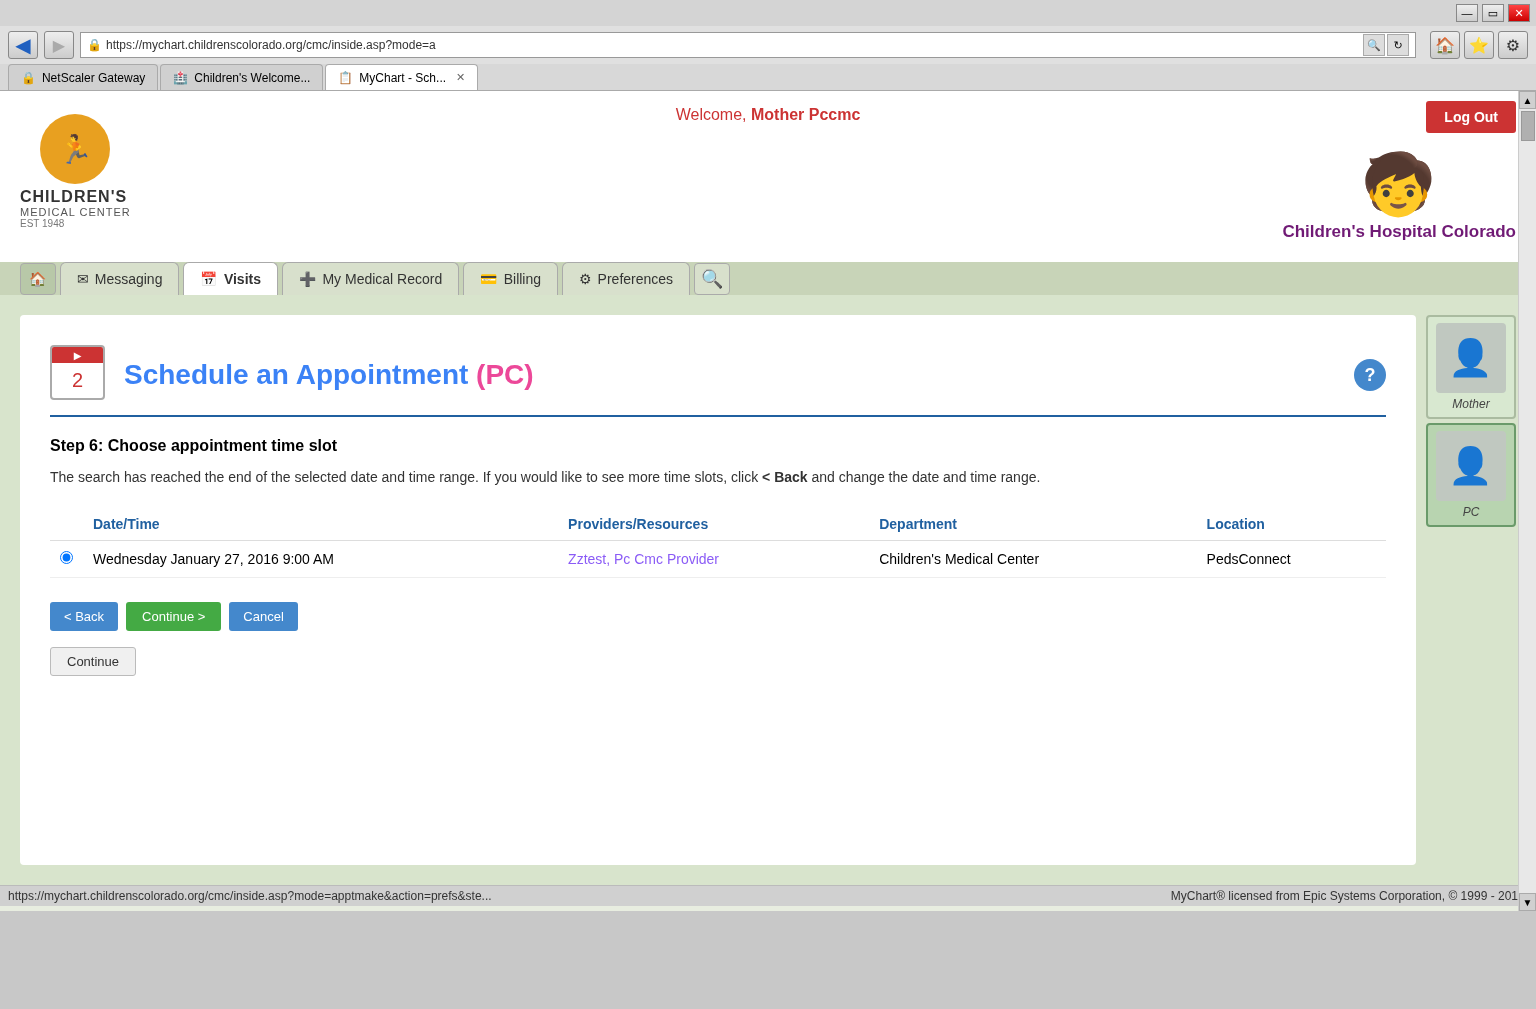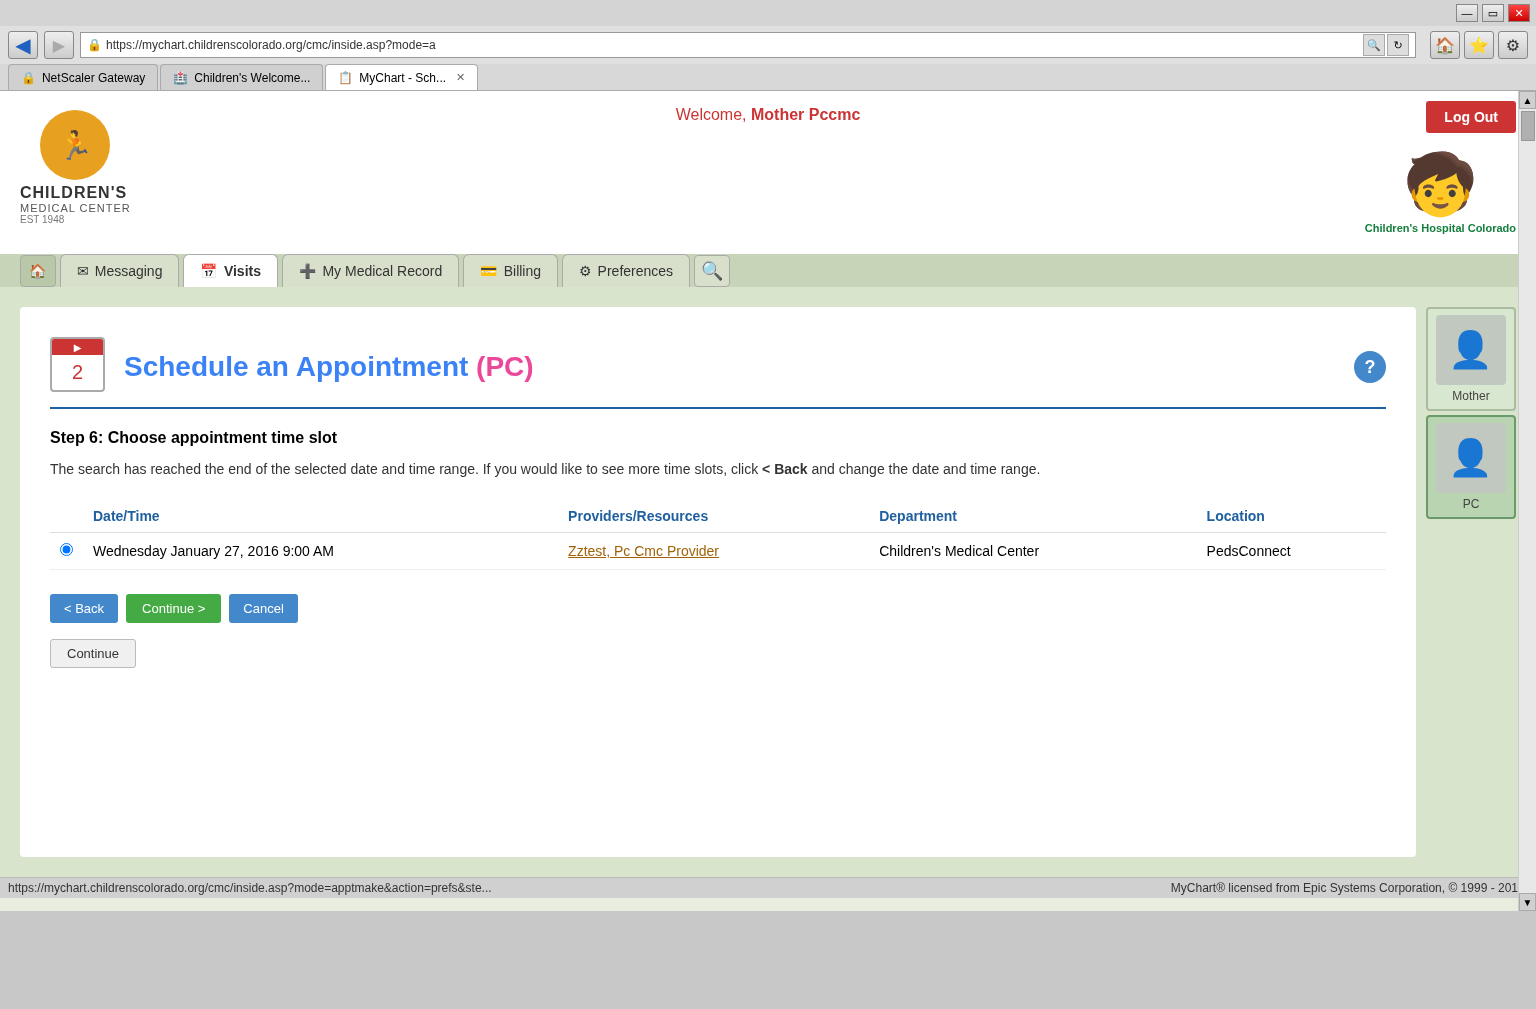--- a/index.html
+++ b/index.html
@@ -38,21 +38,21 @@
     .org-name-est { font-size: 10px; color: #777; }
 
     .header-welcome { position: absolute; top: 15px; left: 50%; transform: translateX(-50%); font-size: 16px; }
     .welcome-plain { color: #cc3333; }
     .welcome-bold { color: #cc3333; font-weight: bold; }
 
     .header-right { display: flex; flex-direction: column; align-items: flex-end; gap: 16px; }
     .logout-btn { background: #cc3333; color: white; padding: 8px 18px; border: none; font-size: 14px; font-weight: bold; cursor: pointer; border-radius: 3px; }
     .chco-logo { display: flex; flex-direction: column; align-items: center; }
     .chco-figure { font-size: 50px; margin-bottom: 2px; }
-    .chco-name { color: #15803d; font-size: 11px; font-weight: bold; text-align: right; }
+    .chco-name { color: #701a75; font-size: 17px; font-weight: bold; text-align: right; }
 
     
     .nav-tabs { background: #c8d4b8; display: flex; align-items: flex-end; padding: 0 20px; gap: 4px; }
     .nav-tab { padding: 8px 16px; border: 1px solid #aaa; border-bottom: none; background: #d8e0cc; cursor: pointer; border-radius: 6px 6px 0 0; display: flex; align-items: center; gap: 6px; font-size: 14px; color: #333; }
     .nav-tab.active { background: white; font-weight: bold; }
     .nav-tab-home { width: 36px; height: 32px; border: 1px solid #aaa; background: #b8c8a8; display: flex; align-items: center; justify-content: center; border-radius: 4px; cursor: pointer; }
     .search-btn { width: 36px; height: 32px; border: 1px solid #aaa; background: #d8e0cc; display: flex; align-items: center; justify-content: center; border-radius: 4px; cursor: pointer; font-size: 18px; }
 
     
     .main-content { background: #d8e4cc; padding: 20px 20px 20px 20px; display: flex; gap: 0; }
@@ -74,33 +74,33 @@
     
     .step-title { font-size: 16px; font-weight: bold; margin-bottom: 12px; }
     .reason-line { margin-bottom: 14px; color: #333; }
     .info-text { margin-bottom: 20px; line-height: 1.5; color: #333; }
 
     
     .appt-table { width: 100%; border-collapse: collapse; margin-bottom: 24px; }
     .appt-table th { text-align: left; padding: 8px 10px; color: #2060a0; font-weight: bold; font-size: 14px; border-bottom: 1px solid #ddd; }
     .appt-table td { padding: 10px 10px; border-bottom: 1px solid #eee; }
     .appt-table .radio-col { width: 30px; }
-    .provider-link { color: #a16207; text-decoration: underline; cursor: pointer; }
+    .provider-link { color: #8b5cf6; cursor: pointer; }
 
     
     .btn-row { display: flex; gap: 8px; margin-bottom: 16px; }
     .btn-back { background: #4488cc; color: white; border: none; padding: 7px 14px; font-size: 13px; cursor: pointer; border-radius: 3px; }
     .btn-continue-green { background: #44aa44; color: white; border: none; padding: 7px 16px; font-size: 13px; cursor: pointer; border-radius: 3px; }
     .btn-cancel { background: #4488cc; color: white; border: none; padding: 7px 14px; font-size: 13px; cursor: pointer; border-radius: 3px; }
     .btn-continue-plain { background: #f0f0f0; color: #333; border: 1px solid #bbb; padding: 6px 16px; font-size: 13px; cursor: pointer; border-radius: 3px; }
 
     
     .avatar-card { background: #d8e8d0; border: 2px solid #aabba0; border-radius: 4px; padding: 6px; display: flex; flex-direction: column; align-items: center; cursor: pointer; }
     .avatar-img { width: 70px; height: 70px; background: #c0c8c0; border-radius: 4px; display: flex; align-items: center; justify-content: center; margin-bottom: 4px; }
-    .avatar-name { font-size: 12px; color: #444; }
+    .avatar-name { font-size: 12px; font-style: italic; color: #444; }
     .avatar-card.selected { background: #b8d4b0; border-color: #6a9a6a; }
 
     
     .status-bar { background: #d0d0d0; display: flex; justify-content: space-between; padding: 3px 8px; font-size: 12px; color: #333; border-top: 1px solid #bbb; }
 
     
     .scrollbar-area { position: absolute; right: 0; top: 0; bottom: 0; width: 18px; background: #e0e0e0; border-left: 1px solid #ccc; display: flex; flex-direction: column; }
     .scroll-btn { height: 18px; background: #d0d0d0; border: 1px solid #aaa; display: flex; align-items: center; justify-content: center; font-size: 10px; cursor: pointer; }
     .scroll-track { flex: 1; background: #e8e8e8; position: relative; }
     .scroll-thumb { width: 14px; height: 30px; background: #b0b0b0; border: 1px solid #999; margin: 2px; cursor: pointer; }

